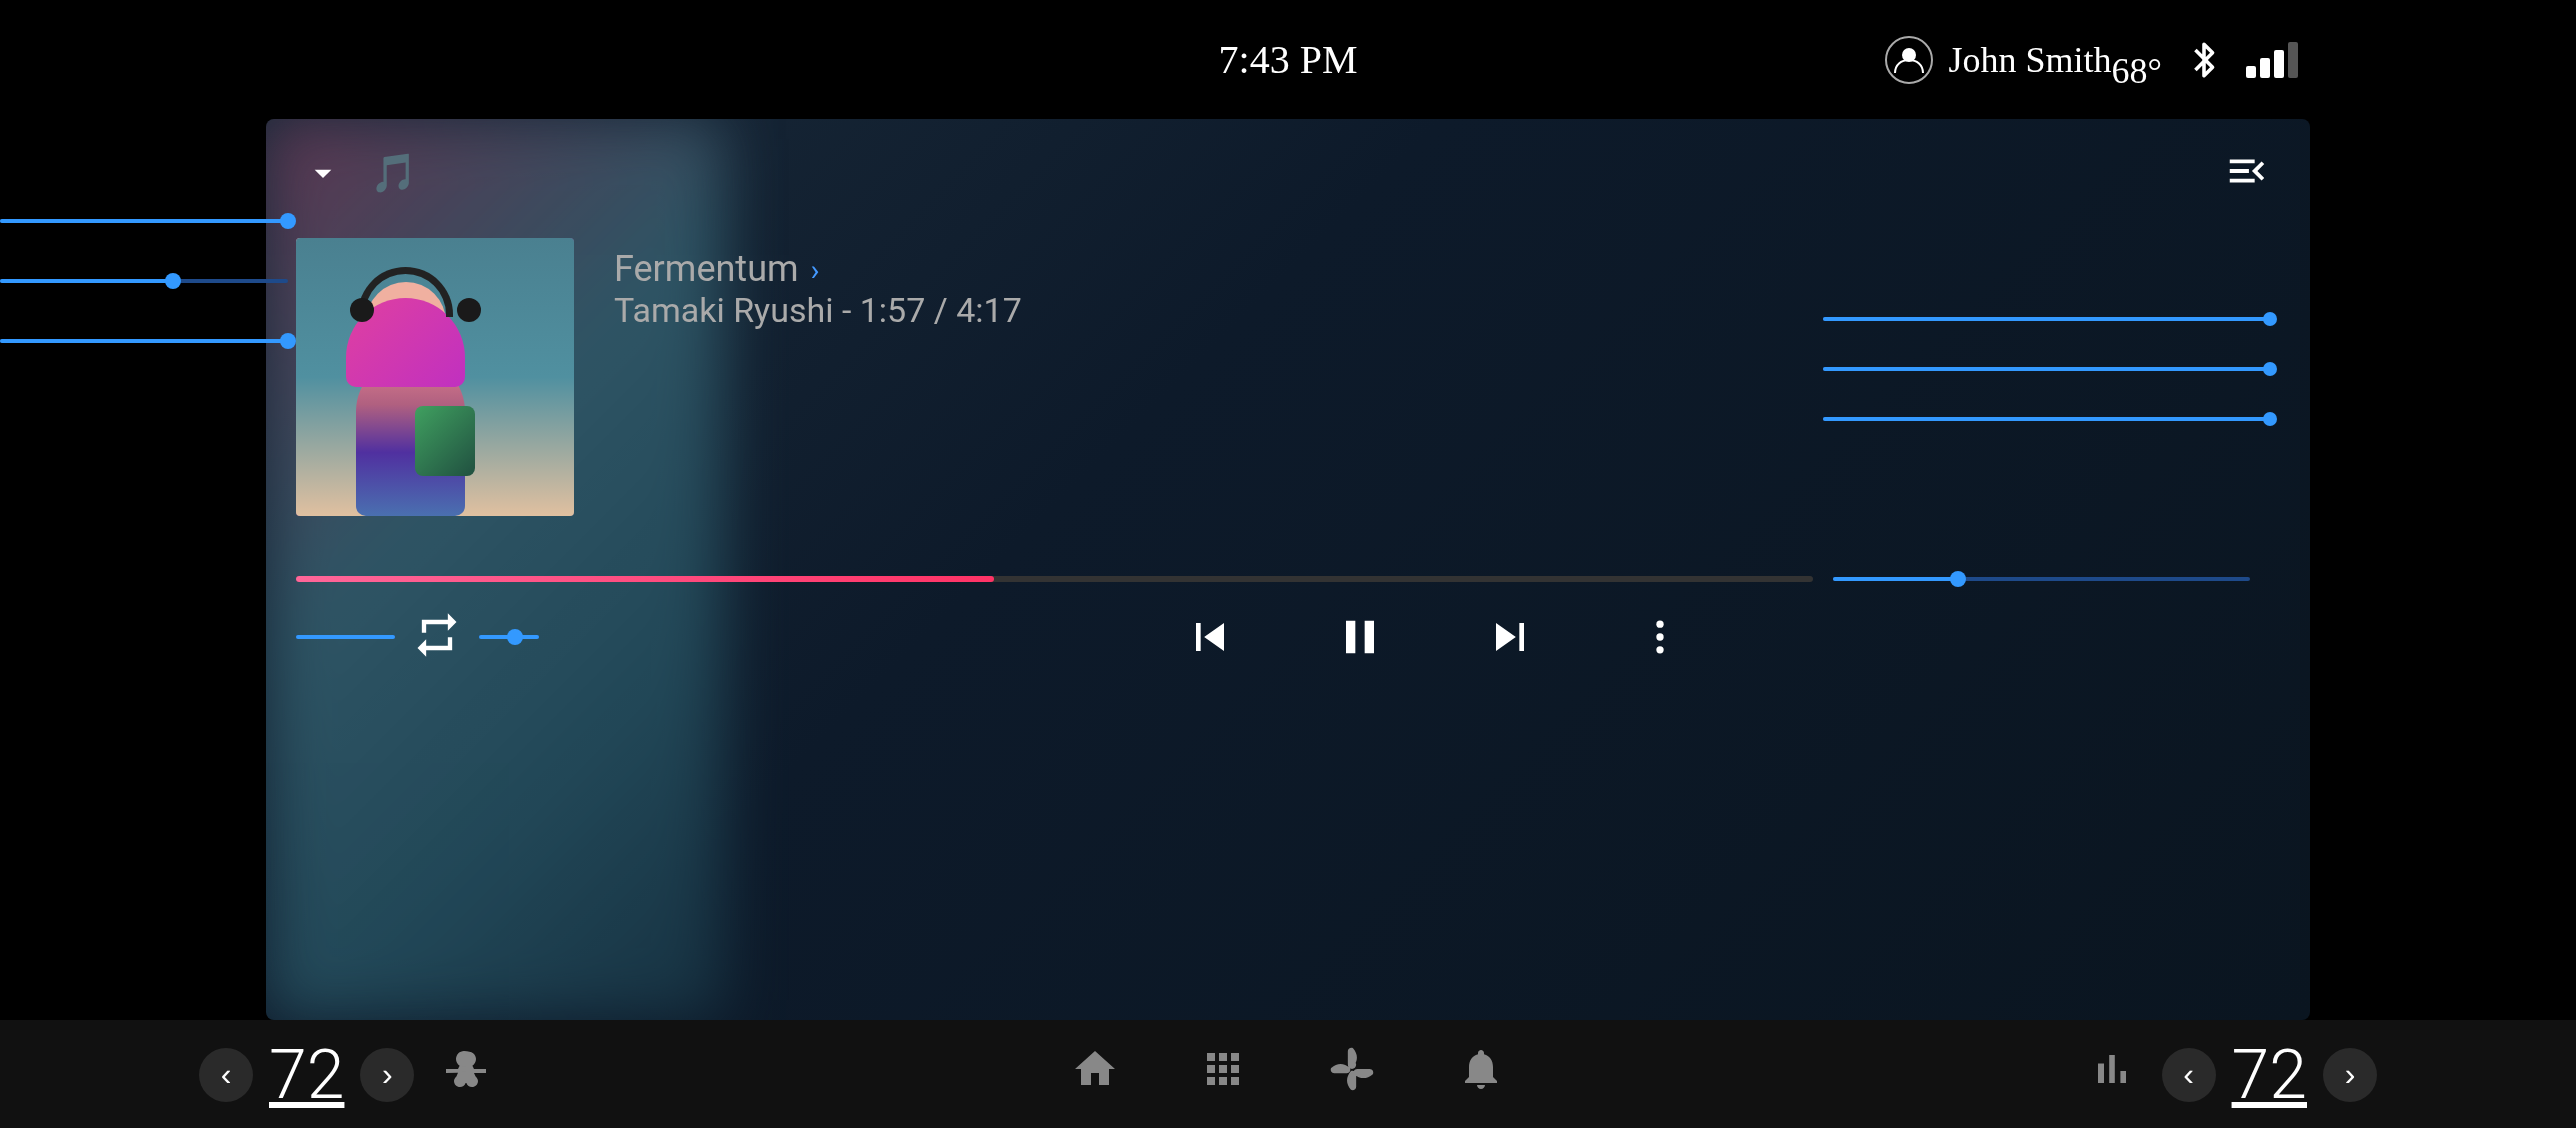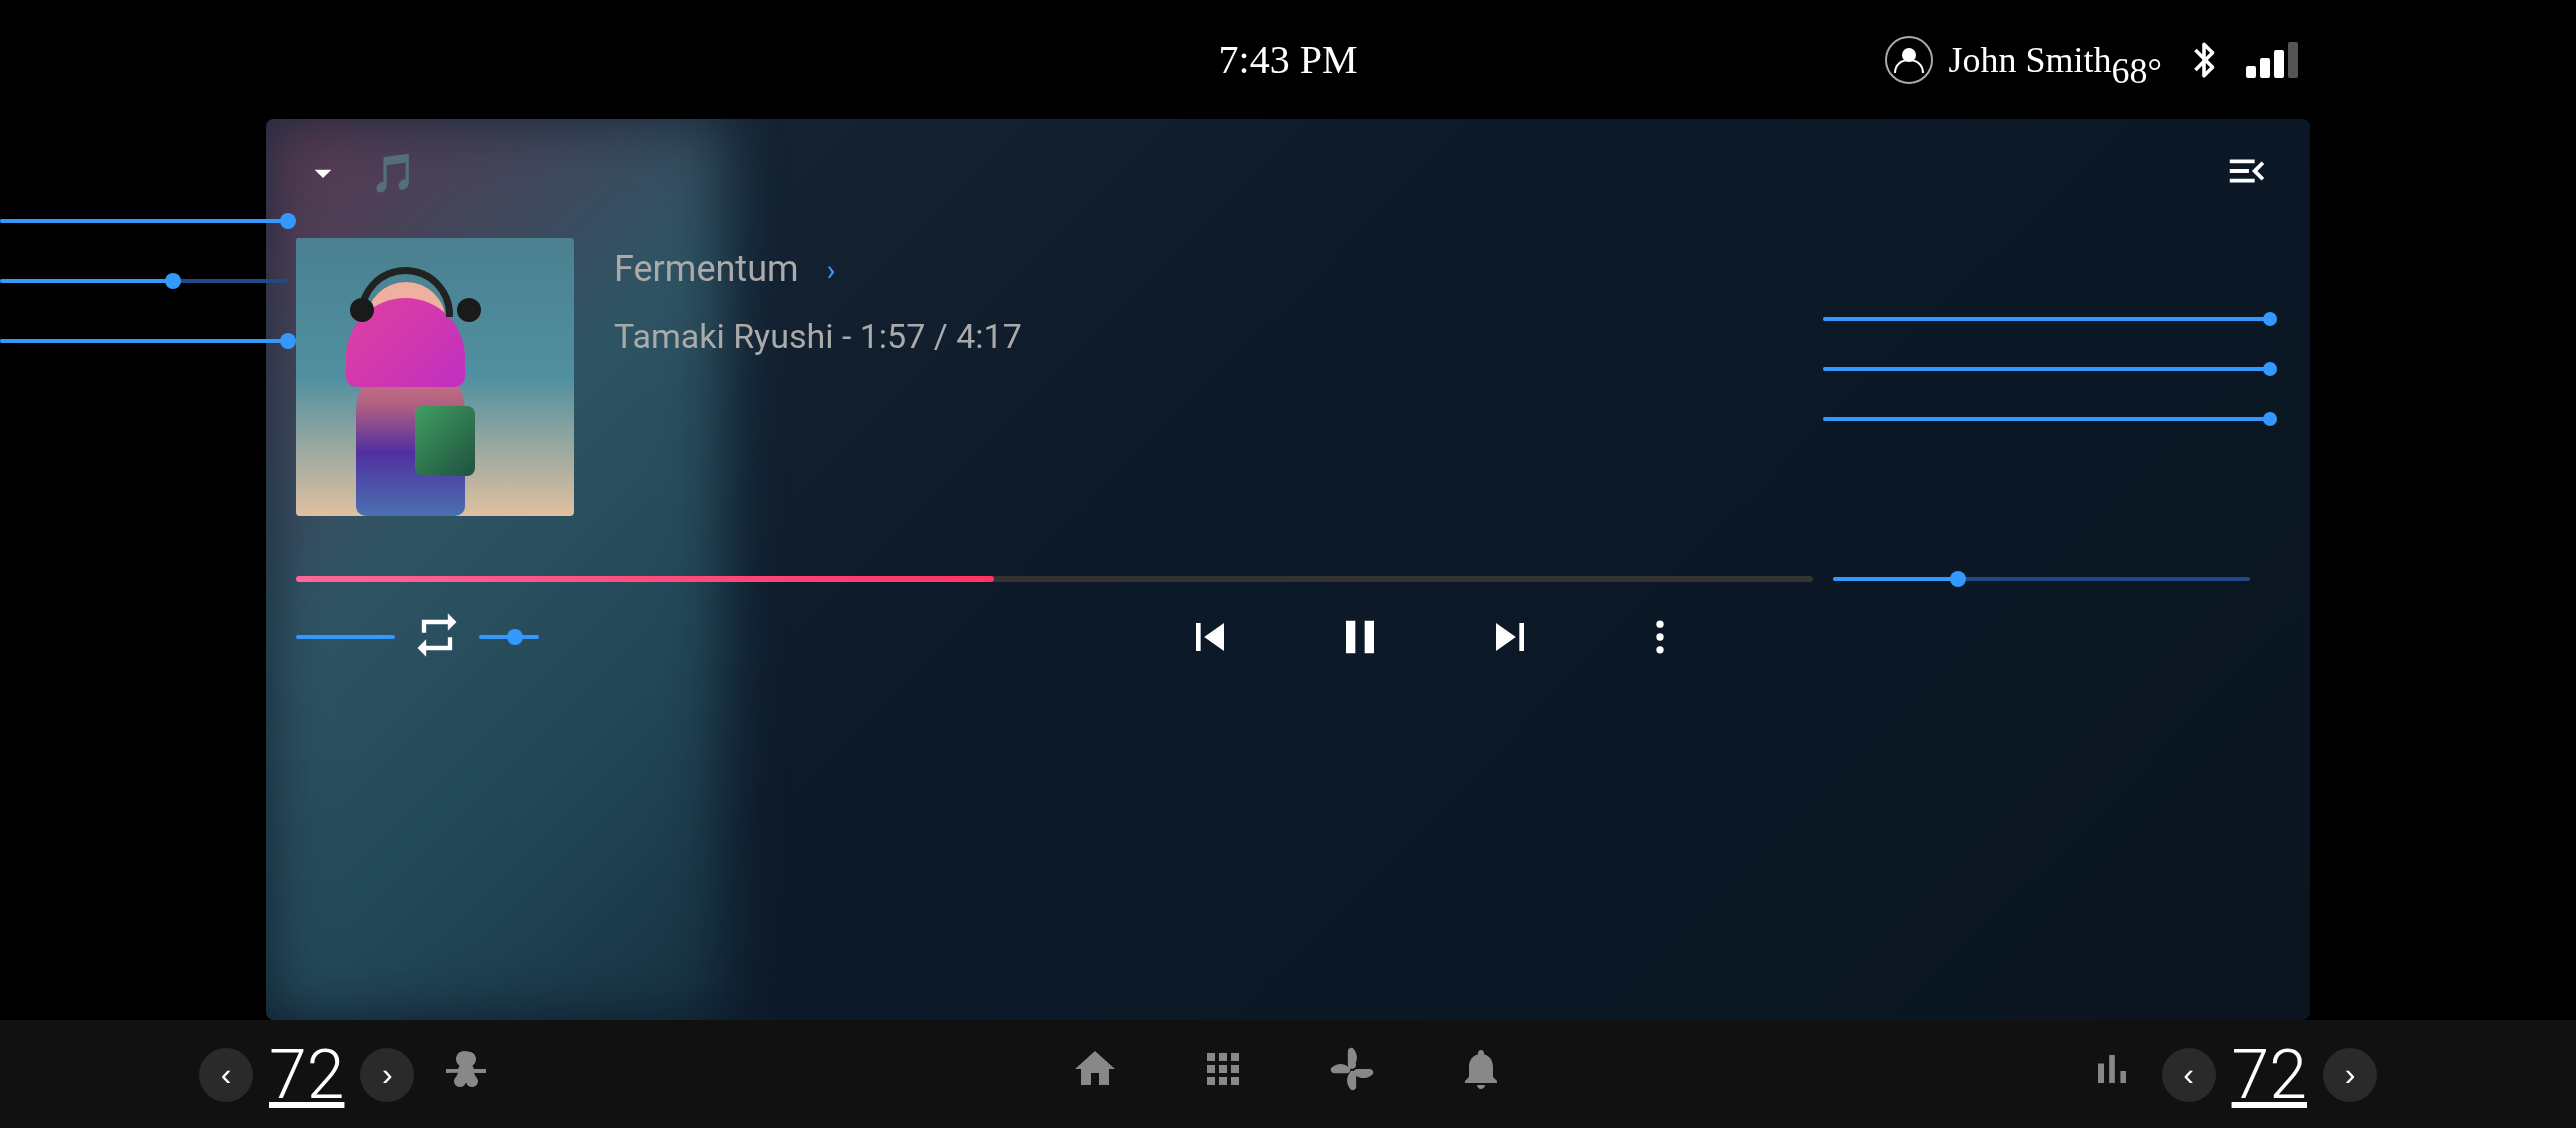--- a/index.html
+++ b/index.html
@@ -147,24 +147,24 @@
     .track-title {
       font-size: 58px;
       font-weight: 500;
       color: #fff;
       margin-bottom: 16px;
       white-space: nowrap;
     }
     .track-album {
       font-size: 36px;
       color: #aaa;
-      margin-bottom: 26px;
-      display: flex;
-      align-items: center;
-      gap: 28px;
+      margin-bottom: 0;
+      display: flex;
+      align-items: center;
+      gap: 12px;
     }
     .chevron-right {
       color: #4499ff;
       font-size: 30px;
     }
     .track-artist-time {
       font-size: 34px;
       color: #aaa;
     }
 

